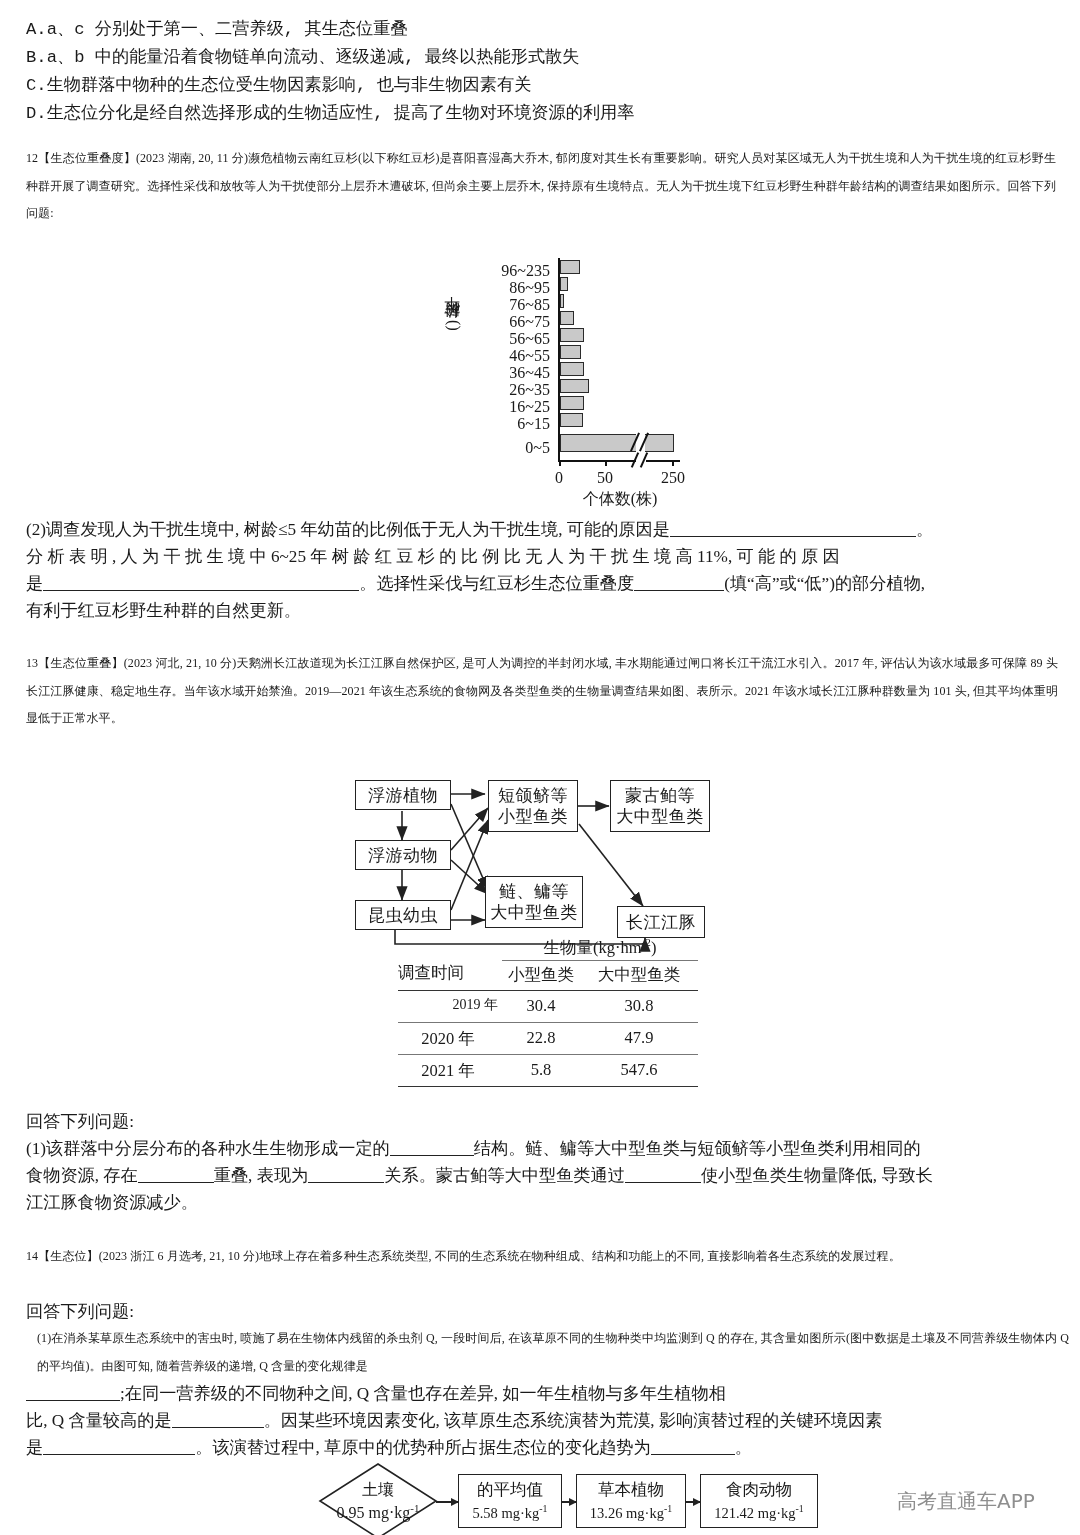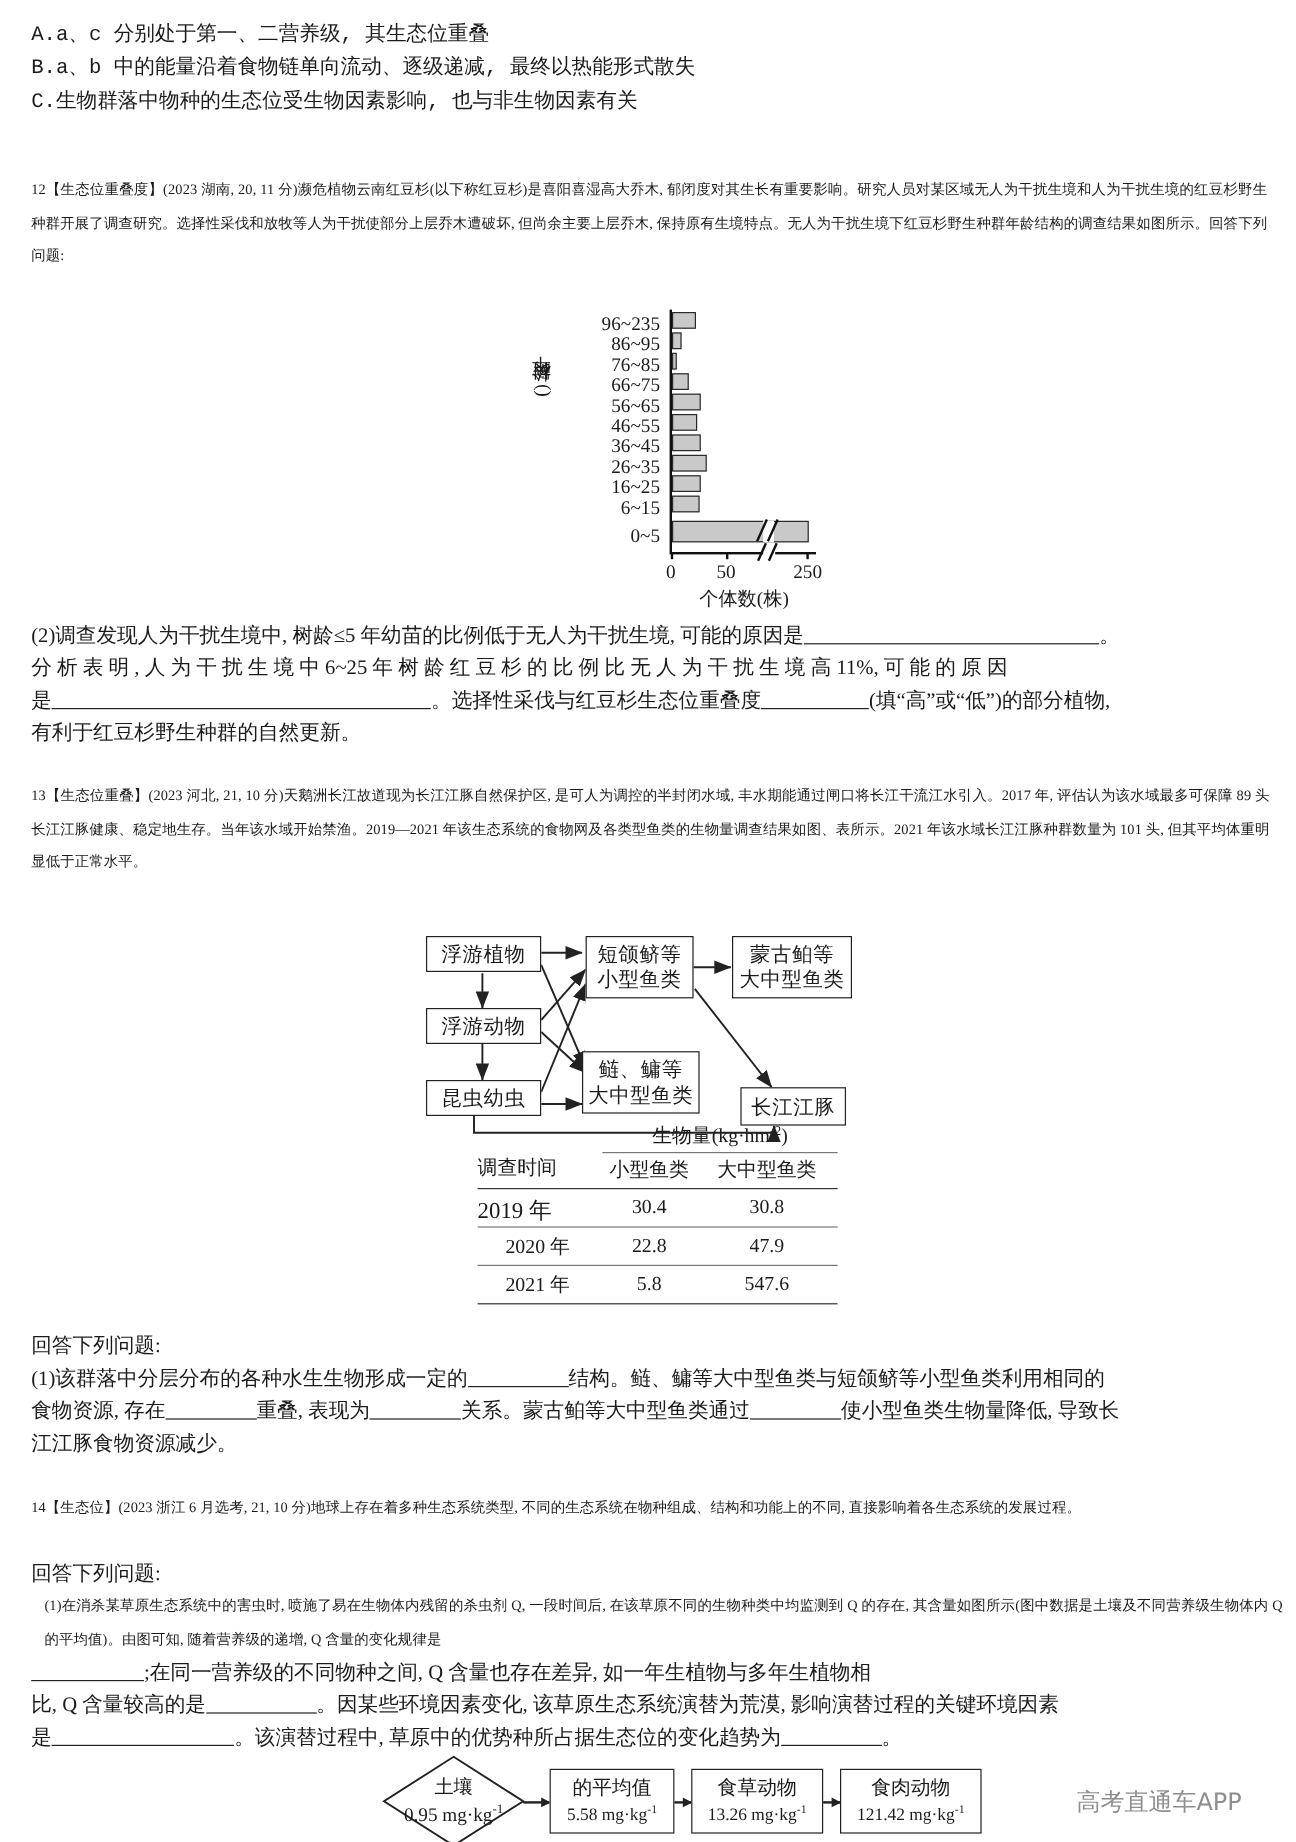--- a/index.html
+++ b/index.html
@@ -131,20 +131,21 @@
   sup { font-size: 0.68em; vertical-align: super; }
 </style>
 </head>
 <body>
 
 <div class="page">
 
   <div class="opt" style="left:26px; top:16px;">A.a、c 分别处于第一、二营养级, 其生态位重叠</div>
   <div class="opt" style="left:26px; top:44px;">B.a、b 中的能量沿着食物链单向流动、逐级递减, 最终以热能形式散失</div>
   <div class="opt" style="left:26px; top:72px;">C.生物群落中物种的生态位受生物因素影响, 也与非生物因素有关</div>
+  <div class="opt" style="left:26px; top:100px;">D.生态位分化是经自然选择形成的生物适应性, 提高了生物对环境资源的利用率</div>
 
   <div class="para" style="left:26px; top:145px; width:1030px;">12【生态位重叠度】(2023 湖南, 20, 11 分)濒危植物云南红豆杉(以下称红豆杉)是喜阳喜湿高大乔木, 郁闭度对其生长有重要影响。研究人员对某区域无人为干扰生境和人为干扰生境的红豆杉野生种群开展了调查研究。选择性采伐和放牧等人为干扰使部分上层乔木遭破坏, 但尚余主要上层乔木, 保持原有生境特点。无人为干扰生境下红豆杉野生种群年龄结构的调查结果如图所示。回答下列问题:</div>
 
   <div class="chart" style="left:440px; top:258px; width:260px; height:245px;">
 
     <div class="ylab" style="left:2px; top:62px;">树龄(年)</div>
 
     <div class="catlab" style="top:5px;  width:90px; left:20px;">96~235</div>
     <div class="catlab" style="top:22px; width:90px; left:20px;">86~95</div>
     <div class="catlab" style="top:39px; width:90px; left:20px;">76~85</div>
@@ -269,21 +270,21 @@
   </div>
 
   <div class="tbl" style="left:398px; top:934px; width:300px; height:170px;">
     <div style="position:absolute; left:0px; top:28px; font-size:16.5px;">调查时间</div>
     <div style="position:absolute; left:104px; top:2px; width:196px; text-align:center; font-size:16.5px;">生物量(kg·hm<sup>-2</sup>)</div>
     <div class="rule thin" style="left:104px; top:26px; width:196px;"></div>
     <div style="position:absolute; left:104px; top:30px; width:78px; text-align:center; font-size:16.5px;">小型鱼类</div>
     <div style="position:absolute; left:186px; top:30px; width:110px; text-align:center; font-size:16.5px;">大中型鱼类</div>
     <div class="rule" style="left:0px; top:56px; width:300px;"></div>
 
-    <div style="position:absolute; left:0px; top:62px; width:100px; text-align:left; font-size:19px;">2019 年</div>
+    <div style="position:absolute; left:0px; top:62px; width:100px; text-align:right; font-size:14px;">2019 年</div>
     <div style="position:absolute; left:104px; top:62px; width:78px; text-align:center; font-size:16.5px;">30.4</div>
     <div style="position:absolute; left:186px; top:62px; width:110px; text-align:center; font-size:16.5px;">30.8</div>
     <div class="rule thin" style="left:0px; top:88px; width:300px;"></div>
 
     <div style="position:absolute; left:0px; top:94px; width:100px; text-align:center; font-size:16.5px;">2020 年</div>
     <div style="position:absolute; left:104px; top:94px; width:78px; text-align:center; font-size:16.5px;">22.8</div>
     <div style="position:absolute; left:186px; top:94px; width:110px; text-align:center; font-size:16.5px;">47.9</div>
     <div class="rule thin" style="left:0px; top:120px; width:300px;"></div>
 
     <div style="position:absolute; left:0px; top:126px; width:100px; text-align:center; font-size:16.5px;">2021 年</div>
@@ -337,21 +338,21 @@
       <div class="t1">的平均值</div>
       <div class="t2"><span>5.58 mg·kg</span><sup>-1</sup></div>
     </div>
 
     <div class="arrow" style="left:244px; top:39px; width:14px;">
       <div class="ln" style="width:14px;"></div>
         <div class="hd"></div>
     </div>
 
     <div class="cbox" style="left:258px; top:12px; width:110px; height:54px;">
-      <div class="t1">食草动物</div>
+      <div class="t1">草本植物</div>
       <div class="t2"><span>13.26 mg·kg</span><sup>-1</sup></div>
     </div>
 
     <div class="arrow" style="left:368px; top:39px; width:14px;">
       <div class="ln" style="width:14px;"></div>
         <div class="hd"></div>
     </div>
 
     <div class="cbox" style="left:382px; top:12px; width:118px; height:54px;">
       <div class="t1">食肉动物</div>

